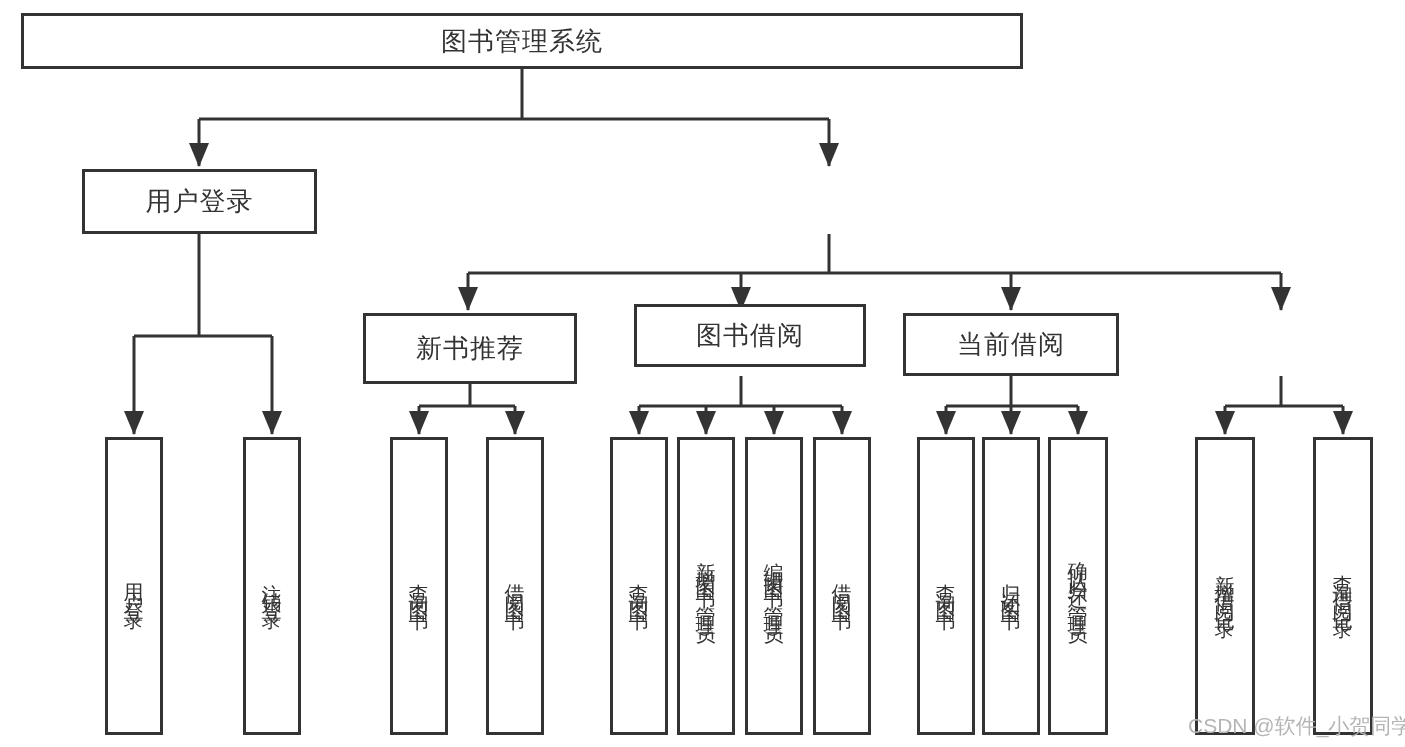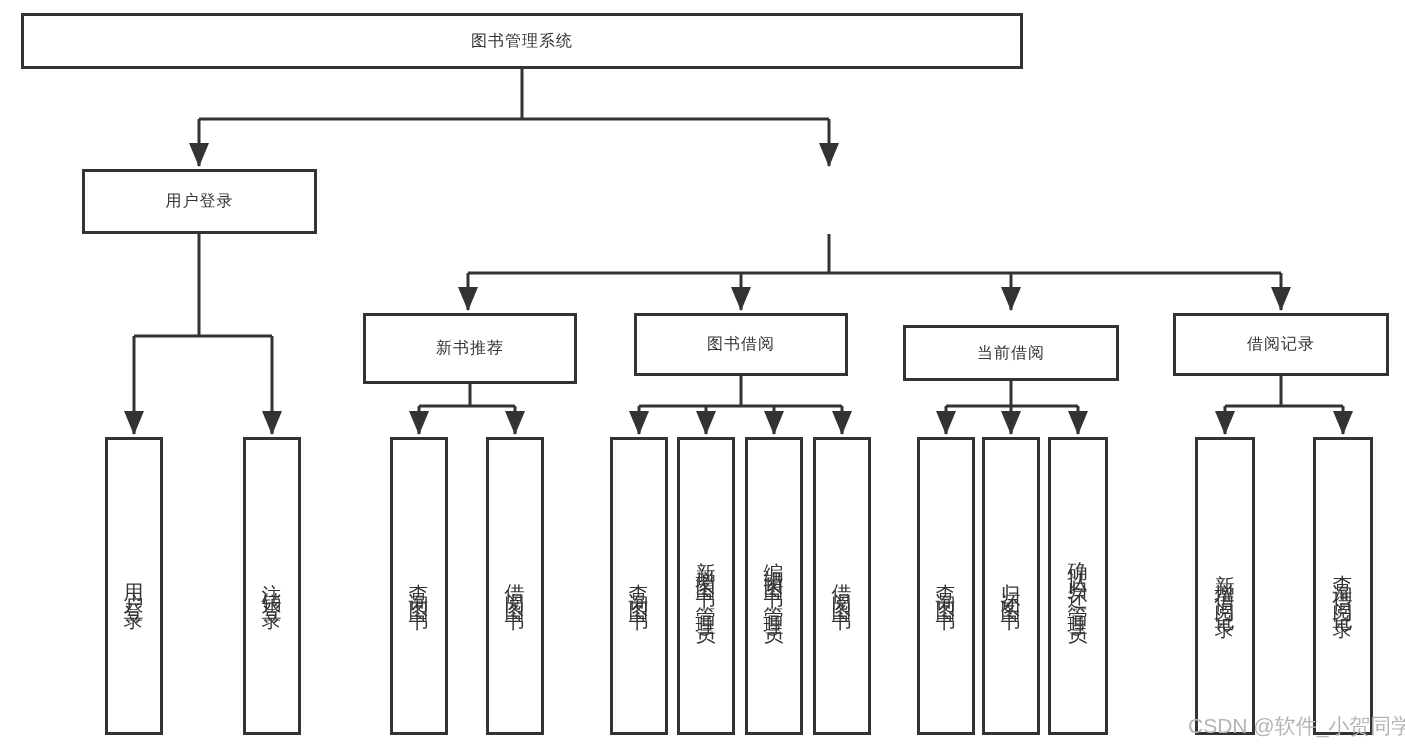--- a/index.html
+++ b/index.html
@@ -19,21 +19,21 @@
   .node {
     position: absolute;
     box-sizing: border-box;
     border: 3px solid #333333;
     background: #ffffff;
     display: flex;
     align-items: center;
     justify-content: center;
     color: #333333;
   }
-  .node-h { font-size: 16px; letter-spacing: 1px; text-align: center; }
+  .node-h { font-size: 26px; letter-spacing: 1px; text-align: center; }
   .node-v { font-size: 20px; }
   .vtext {
     writing-mode: vertical-rl;
     text-orientation: mixed;
     letter-spacing: 9px;
     line-height: 1;
     white-space: nowrap;
   }
   .watermark {
     position: absolute;
@@ -97,28 +97,25 @@
     <span>图书管理系统</span>
   </div>
 
   <div class="node node-h" style="left:82px;top:169px;width:235px;height:65px">
     <span>用户登录</span>
   </div>
 
   <div class="node node-h" style="left:363px;top:313px;width:214px;height:71px">
     <span>新书推荐</span>
   </div>
-  <div class="node node-h" style="left:634px;top:313px;width:214px;height:63px">
+  <div class="node node-h" style="left:634px;top:304px;width:232px;height:63px">
     <span>图书借阅</span>
   </div>
-  <div class="node node-h" style="left:903px;top:325px;width:216px;height:56px">
+  <div class="node node-h" style="left:903px;top:313px;width:216px;height:63px">
     <span>当前借阅</span>
-  </div>
-  <div class="node node-h" style="left:1173px;top:313px;width:216px;height:63px">
-    <span>借阅记录</span>
   </div>
 
   <div class="node node-v" style="left:105px;top:437px;width:58px;height:298px">
     <span class="vtext">用户登录</span>
   </div>
   <div class="node node-v" style="left:243px;top:437px;width:58px;height:298px">
     <span class="vtext">注销登录</span>
   </div>
 
   <div class="node node-v" style="left:390px;top:437px;width:58px;height:298px">

